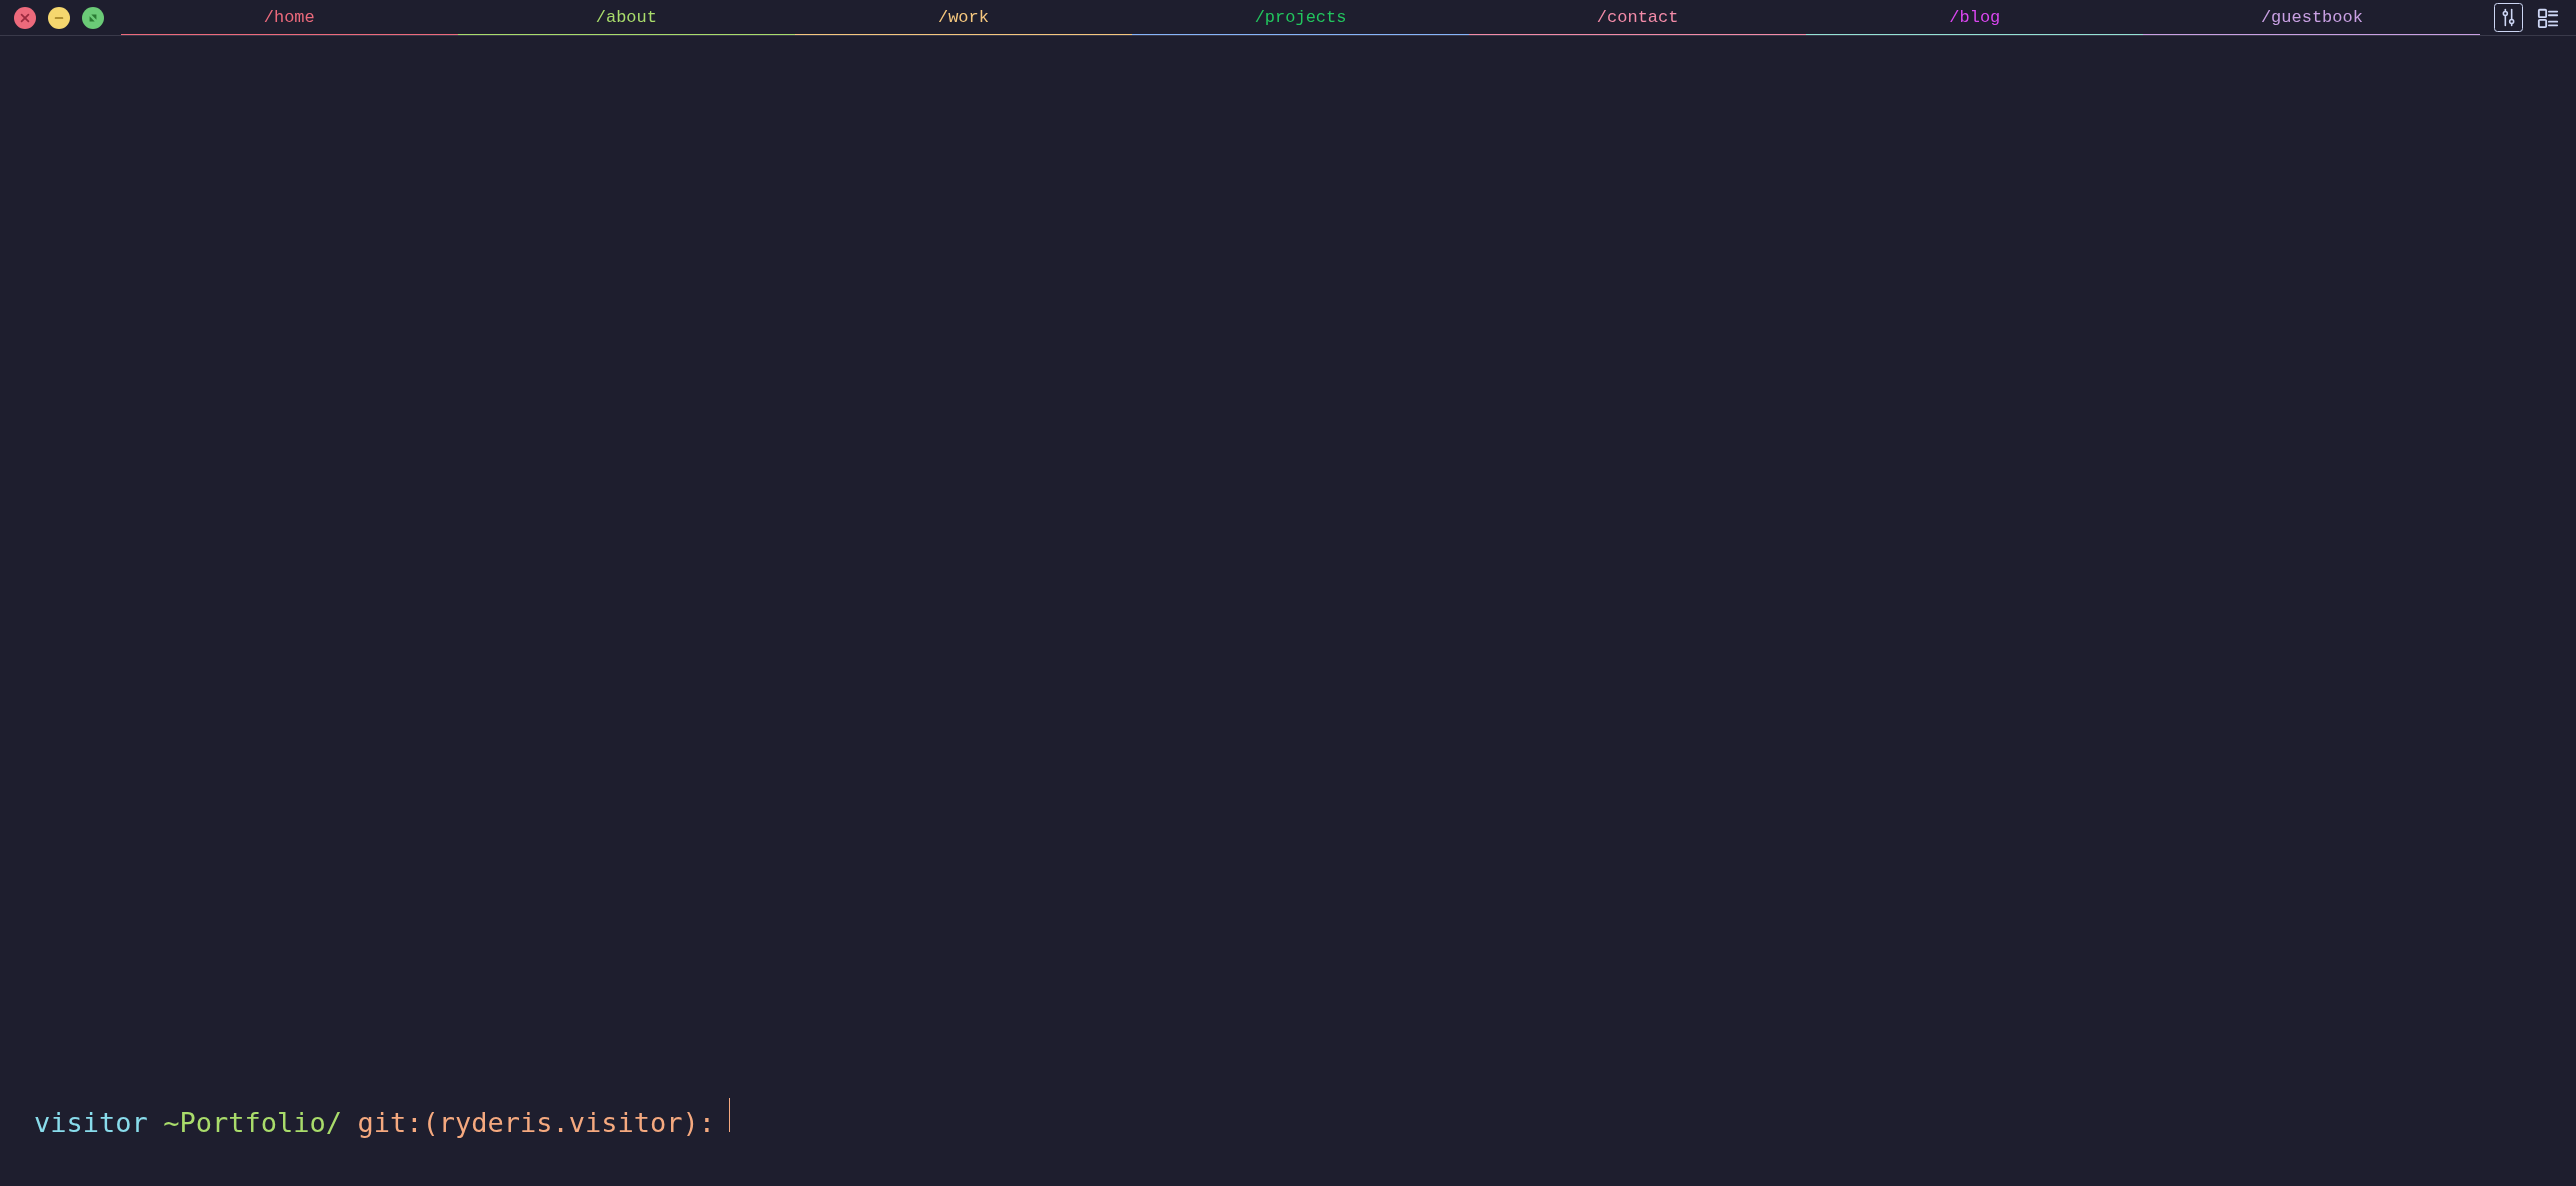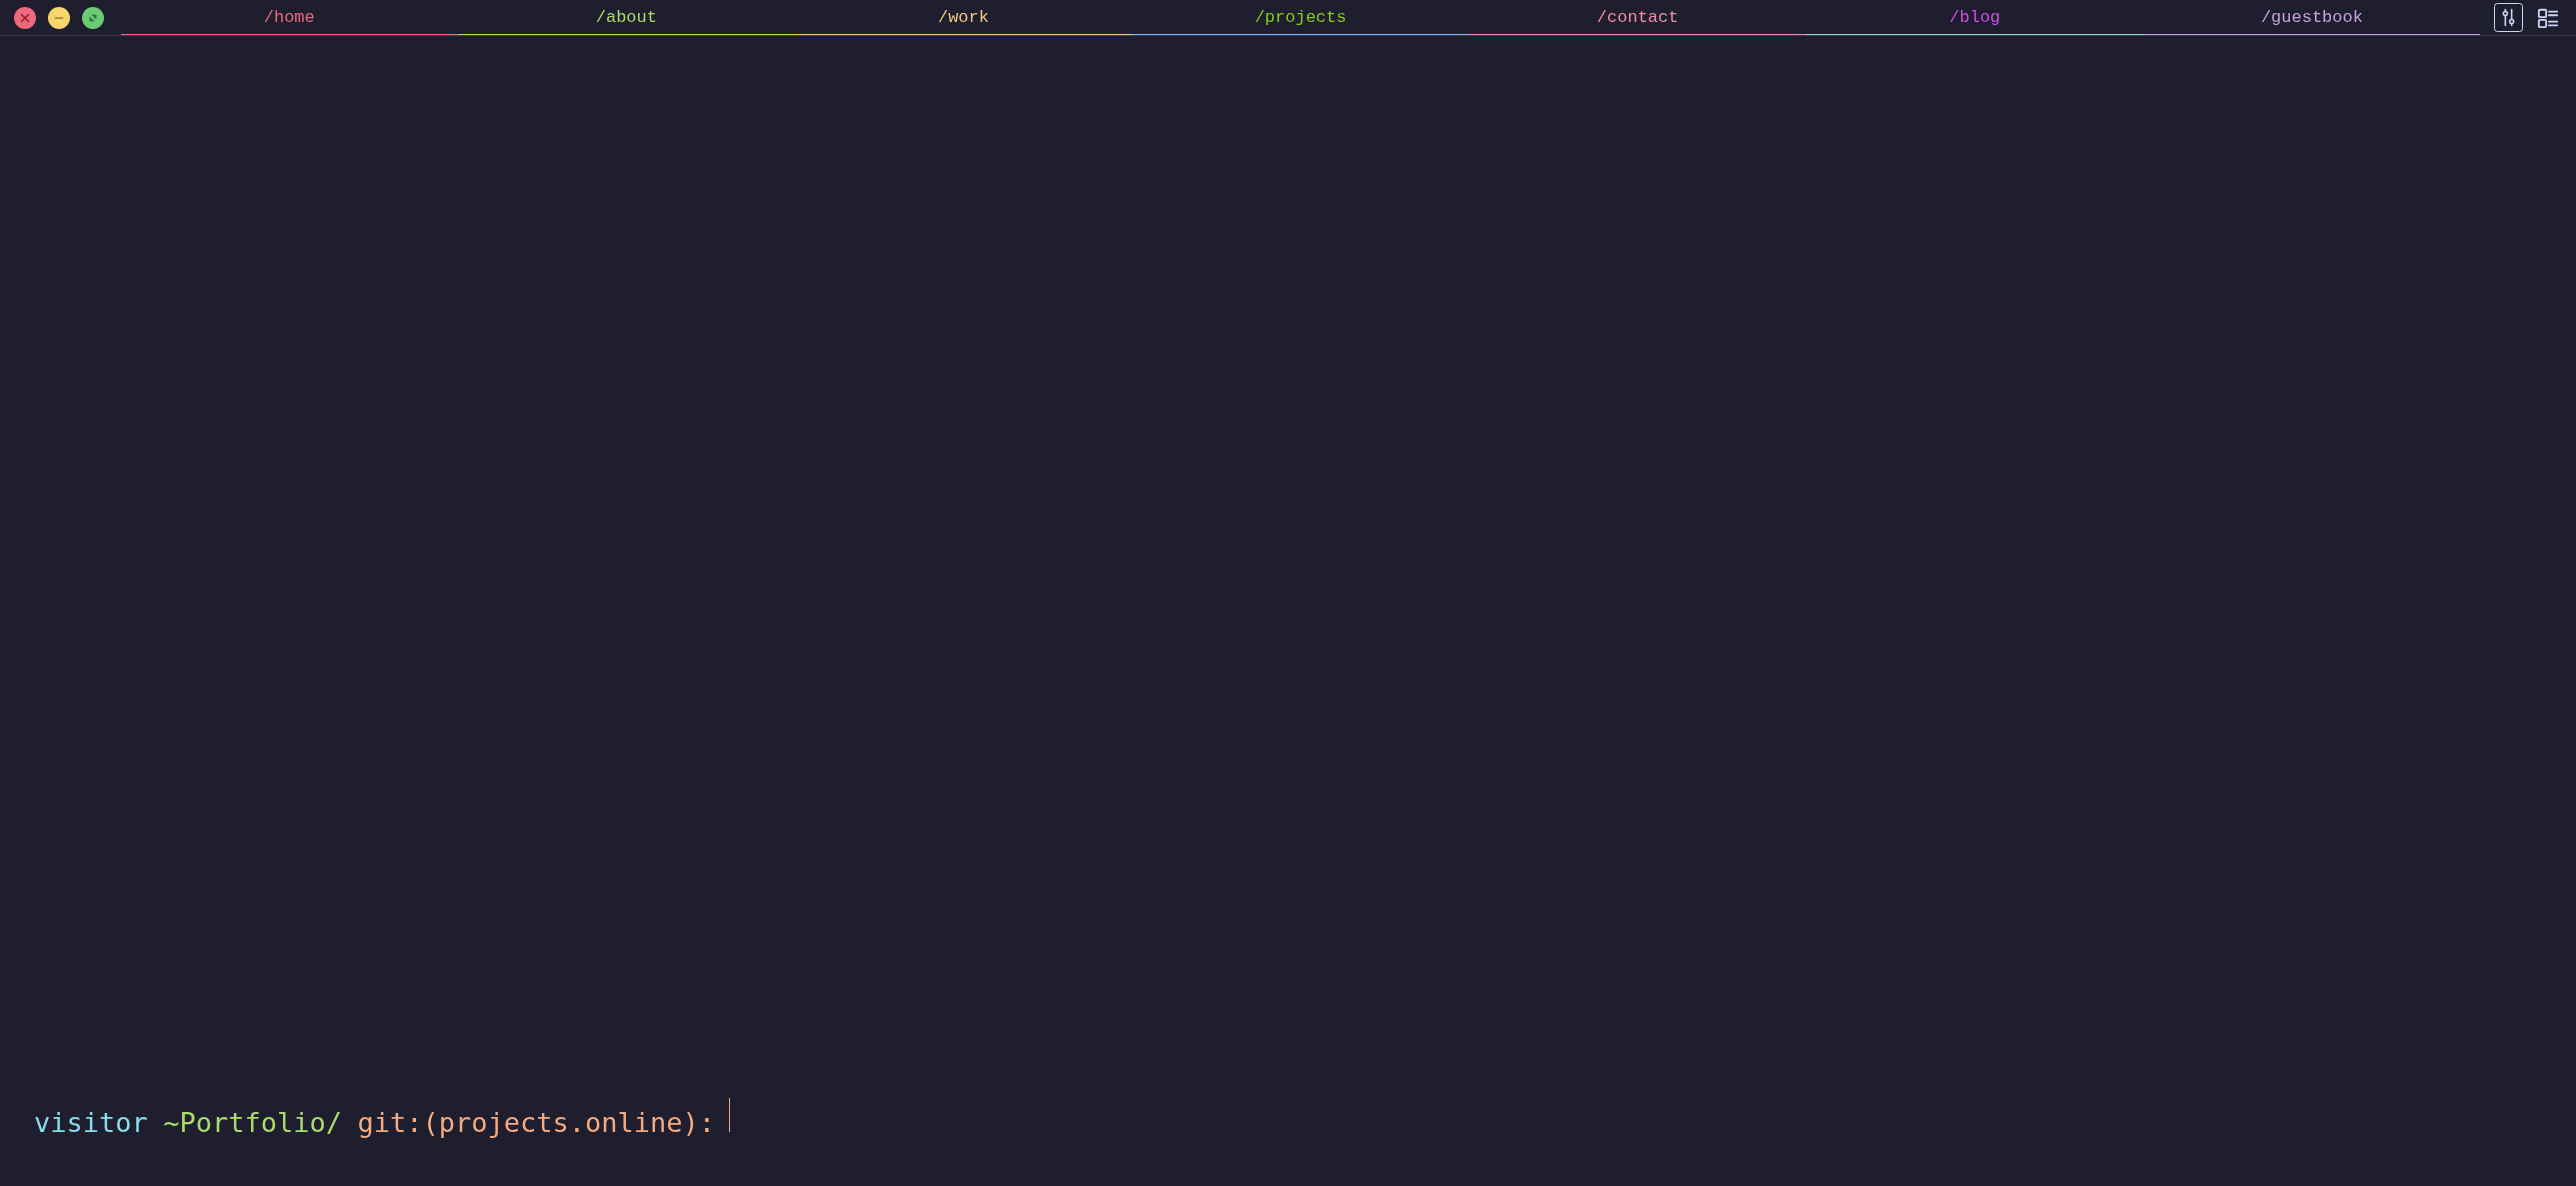--- a/index.html
+++ b/index.html
@@ -82,21 +82,21 @@
       justify-content: center;
       font-size: 17px;
       cursor: pointer;
       position: relative;
       border-bottom: 1.7px solid transparent;
     }
 
     .tab:nth-child(1) { color: #ed6a7c; border-bottom-color: #ed6a7c; }
     .tab:nth-child(2) { color: #a9dc6b; border-bottom-color: #a9dc6b; }
     .tab:nth-child(3) { color: #f5c77e; border-bottom-color: #f5c77e; }
-    .tab:nth-child(4) { color: #84cc16; border-bottom-color: #86b4fa; }
+    .tab:nth-child(4) { color: #22c55e; border-bottom-color: #86b4fa; }
     .tab:nth-child(5) { color: #f38ba8; border-bottom-color: #f38ba8; }
     .tab:nth-child(6) { color: #d946ef; border-bottom-color: #94e2d5; }
     .tab:nth-child(7) { color: #c9a0e3; border-bottom-color: #c9a0e3; }
 
     .toolbar-buttons {
       display: flex;
       gap: 10.2px;
       padding-left: 13.7px;
       align-items: center;
     }
@@ -230,18 +230,18 @@
           <line x1="13" y1="20" x2="22" y2="20"></line>
         </svg>
       </div>
     </div>
   </div>
 
   <div class="terminal-body">
     <div class="prompt-line">
       <span class="prompt-user">visitor</span>
       <span class="prompt-path">~Portfolio/</span>
-      <span class="prompt-git">git:(projects.online):</span>
+      <span class="prompt-git">git:(ryderis.visitor):</span>
       <span class="cursor"></span>
     </div>
   </div>
 </div>
 
 
 </body></html>

